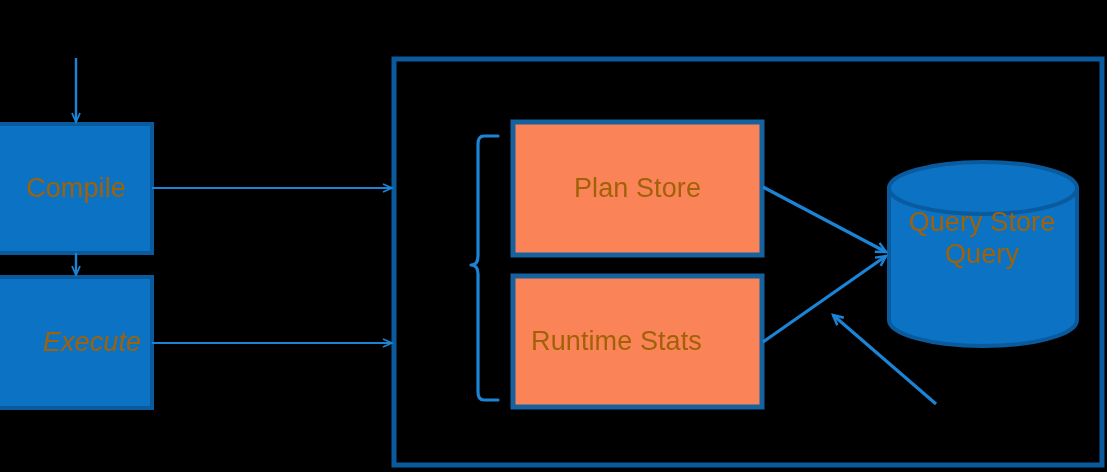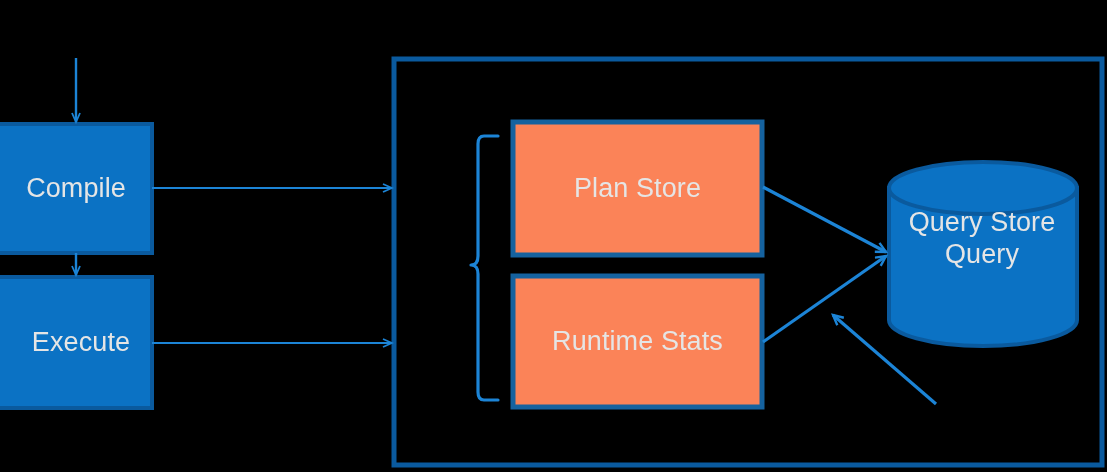--- a/index.html
+++ b/index.html
@@ -24,31 +24,31 @@
     width: 1107px;
     height: 472px;
     overflow: visible;
   }
   .node-label {
     position: absolute;
     display: flex;
     align-items: center;
     justify-content: center;
     text-align: center;
-    color: #e5e5e5;
+    color: #a16207;
     font-family: "Liberation Sans", sans-serif;
     font-weight: 400;
     pointer-events: none;
     line-height: 1.18;
     letter-spacing: 0.1px;
   }
   .label-compile   { left: 0px;   top: 124px; width: 152px; height: 129px; font-size: 27px; }
-  .label-execute   { left: 5px;   top: 277px; width: 152px; height: 131px; font-size: 27px; }
+  .label-execute   { left: 16px;   top: 277px; width: 152px; height: 131px; font-size: 27px; font-style: italic; }
   .label-plan      { left: 513px; top: 122px; width: 249px; height: 133px; font-size: 27px; }
-  .label-runtime   { left: 513px; top: 276px; width: 249px; height: 131px; font-size: 27px; }
+  .label-runtime   { left: 492px; top: 276px; width: 249px; height: 131px; font-size: 27px; }
   .label-cylinder  { left: 888px; top: 184px; width: 188px; height: 110px; font-size: 27px; }
 </style>
 </head>
 <body>
 
 <div id="canvas">
 
   <svg class="layer" viewBox="0 0 1107 472" xmlns="http://www.w3.org/2000/svg">
 
     <defs>

